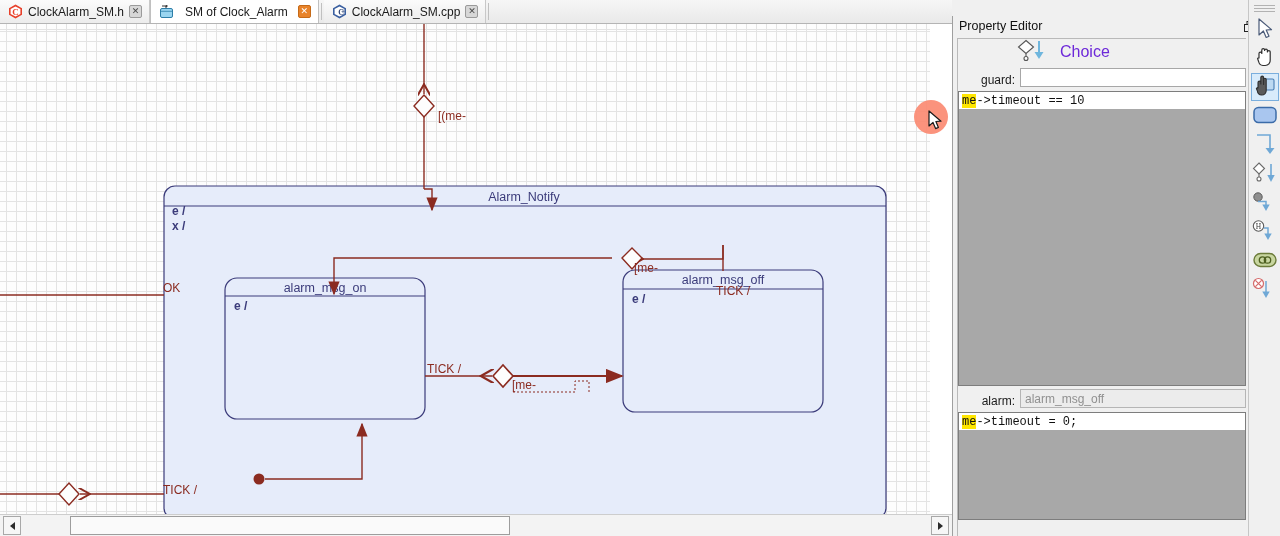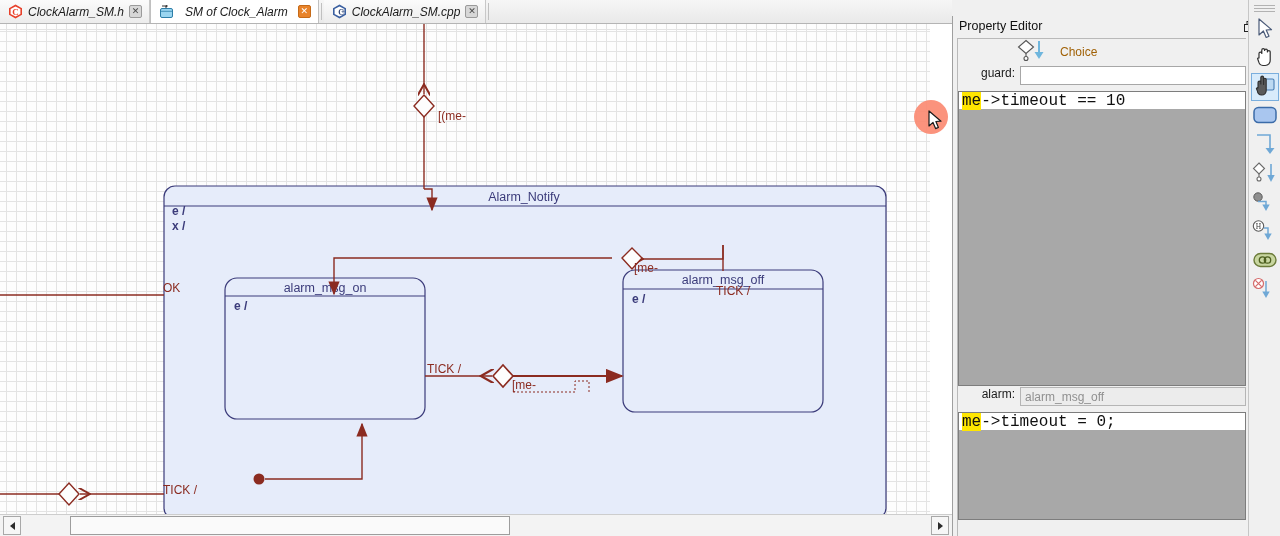--- a/index.html
+++ b/index.html
@@ -29,21 +29,21 @@
   .tab.active {
     background: #ffffff;
     border-top: 1px solid #c0c0c0;
     border-left: 1px solid #c0c0c0;
     border-right: 1px solid #c0c0c0;
     height: 24px;
     z-index: 3;
     gap: 10px;
   }
   .tab-sep { width: 1px; height: 17px; background: #c0c0c0; align-self: center; margin: 0 2px; }
-  .tab-label { line-height: 1; font-style: italic; }
+  .tab-label { line-height: 1; }
   .tab-close {
     width: 13px; height: 13px; display: inline-flex; align-items: center;
     justify-content: center; font-size: 9px; line-height: 1;
     border: 1px solid #9a9a9a; background: #d7d7d7; color: #4a4a4a;
     border-radius: 2px; font-family: "Liberation Sans", sans-serif;
   }
   .tab-close.orange { background: #e8832a; border-color: #c56a18; color: #fff; }
 
   
   .ico-hex {
@@ -113,36 +113,36 @@
   #prop-title .t { flex: 1; }
   .winbtn {
     width: 18px; height: 16px; display: flex; align-items: center; justify-content: center;
     font-size: 12px; color: #222; background: transparent; border: none;
   }
   #prop-body {
     position: absolute; left: 4px; top: 22px; right: 34px; bottom: 0;
     background: #f0f0f0; border-left: 1px solid #b9b9b9; border-top: 1px solid #b9b9b9;
   }
   .pe-head { display: flex; align-items: center; gap: 10px; height: 26px; padding-left: 58px; }
-  .pe-head .lbl { font-size: 12px; color: #a16207; }
-  .row { display: flex; align-items: flex-start; height: 21px; margin-top: 1px; }
+  .pe-head .lbl { font-size: 16px; color: #6d28d9; }
+  .row { display: flex; align-items: flex-end; height: 21px; margin-top: 1px; }
   .row .cap { width: 62px; text-align: right; padding-right: 5px; font-size: 12px; color: #1a1a1a; }
   .row .fld {
     flex: 1; height: 19px; background: #fff; border: 1px solid #a7a7a7;
     display: flex; align-items: center; padding: 0 4px;
     font-size: 12px; color: #1a1a1a;
   }
   .row .fld.ro { background: #ececec; color: #909090; border-color: #b5b5b5; }
   .code {
     margin-top: 4px; background: #a8a8a8; border: 1px solid #7d7d7d;
     overflow: hidden;
   }
   .code .line {
     background: #ffffff; height: 17px; display: flex; align-items: center;
-    padding-left: 3px; font-family: "Liberation Mono", monospace; font-size: 16px;
+    padding-left: 3px; font-family: "Liberation Mono", monospace; font-size: 12px;
     color: #101010; white-space: pre;
   }
   .hl { background: #ffe600; }
   .code.c1 { height: 295px; }
   .code.c2 { height: 108px; }
 
   
   #tools {
     position: absolute; right: 0; top: 0; width: 32px; height: 536px;
     background: #f0f0f0; border-left: 1px solid #c6c6c6;

